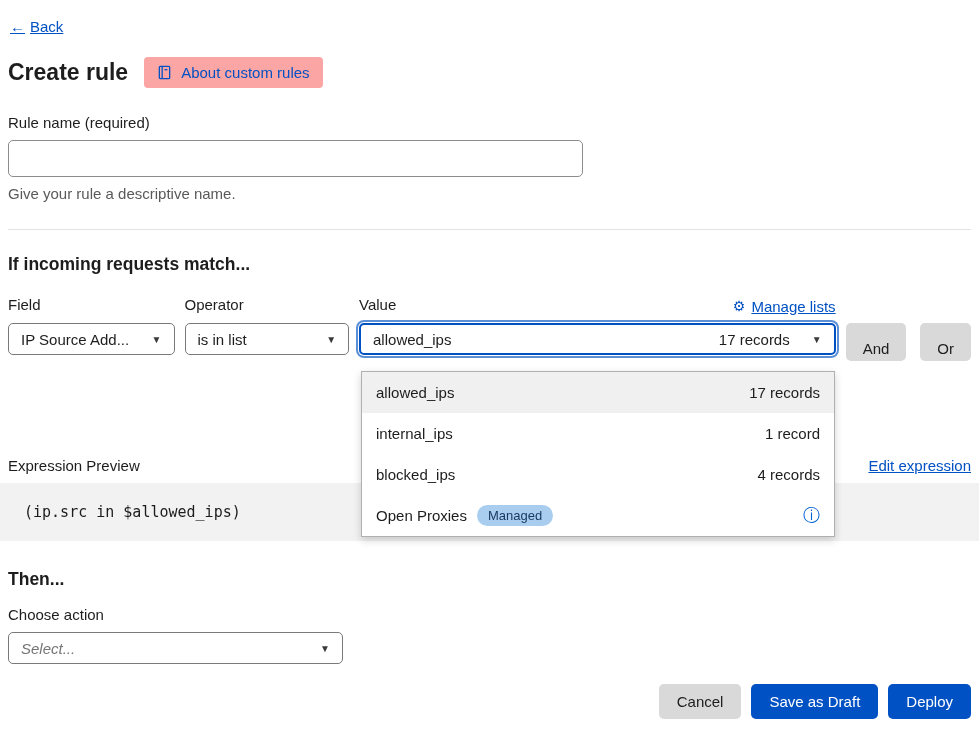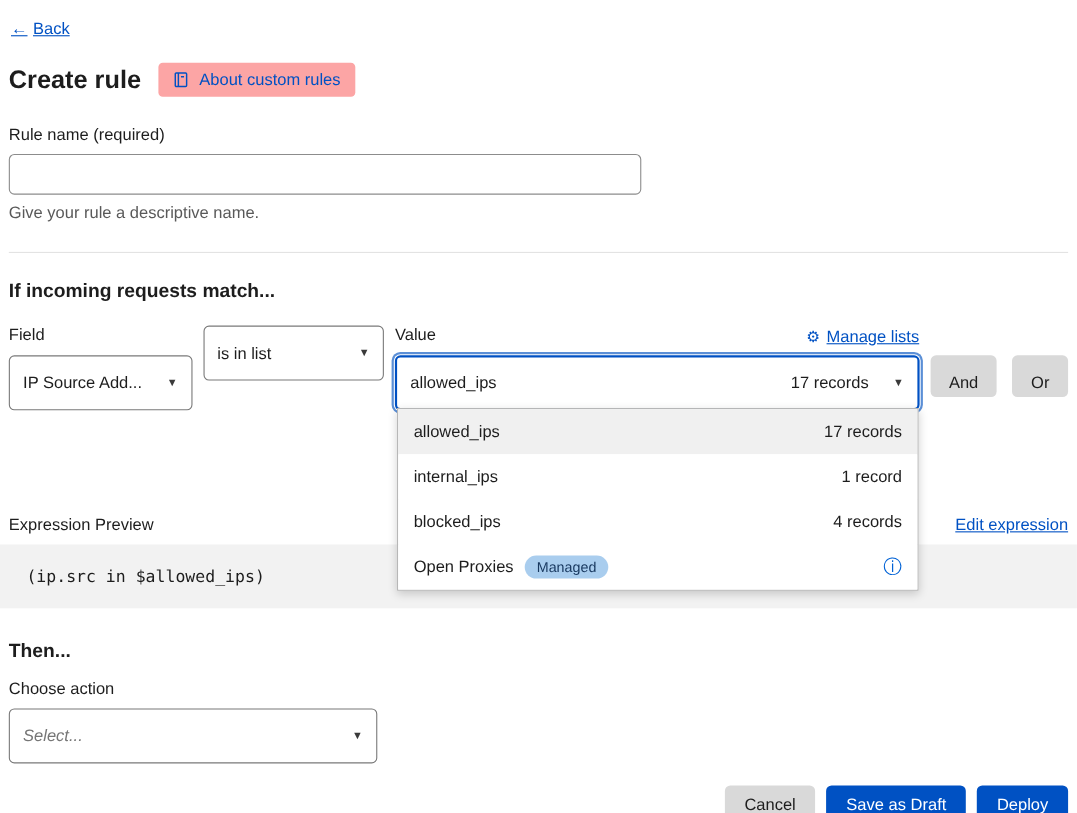--- a/index.html
+++ b/index.html
@@ -49,21 +49,21 @@
   .col-label { font-size: 15px; color: #1d1d1d; height: 20px; margin-bottom: 7px; }
   .field-col { width: 167px; }
   .operator-col { width: 165px; }
   .value-col { width: 478px; position: relative; }
   .value-label-row { display: flex; justify-content: space-between; align-items: center; height: 20px; margin-bottom: 7px; }
   .manage-lists { display: inline-flex; align-items: center; gap: 6px; font-size: 15px; text-decoration: none; }
   .manage-lists .lbl { text-decoration: underline; }
   .gear-glyph { font-size: 14px; text-decoration: none; }
 
   .select {
-    height: 50px; border: 1px solid #797979; border-radius: 5px;
+    height: 32px; border: 1px solid #797979; border-radius: 5px;
     background: #fff; display: flex; align-items: center; justify-content: space-between;
     padding: 0 12px; cursor: pointer; font-size: 15px; color: #1d1d1d;
   }
   .select .chev { font-size: 10px; color: #3a3a3a; margin-left: 10px; }
   .select.focused {
     border: 2px solid #0051c3;
     box-shadow: 0 0 0 1px #ffffff, 0 0 0 3px #5b8fd6;
   }
   .select-right { display: flex; align-items: center; gap: 12px; }
   .records-count { color: #1d1d1d; }
@@ -159,20 +159,21 @@
 <div class="match-row">
   <div class="field-col">
     <div class="col-label">Field</div>
     <div class="select">
       <span>IP Source Add...</span>
       <span class="chev">▼</span>
     </div>
   </div>
 
   <div class="operator-col">
+    <div class="col-label">Operator</div>
     <div class="select">
       <span>is in list</span>
       <span class="chev">▼</span>
     </div>
   </div>
 
   <div class="value-col">
     <div class="value-label-row">
       <span class="col-label" style="margin-bottom:0">Value</span>
       <a class="manage-lists">

